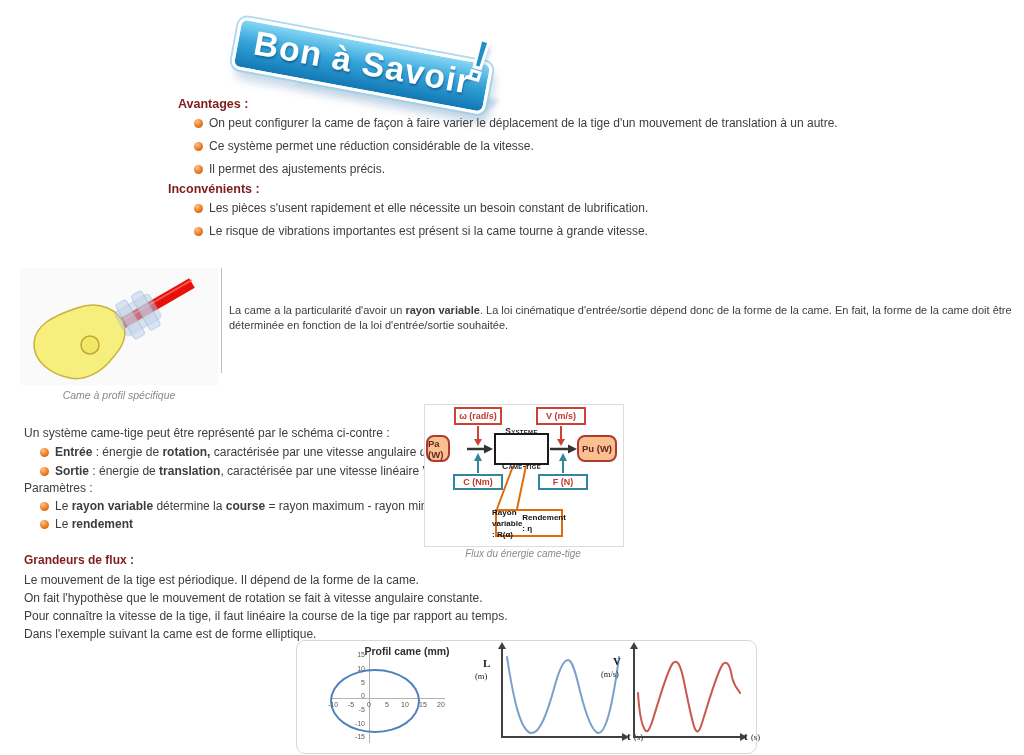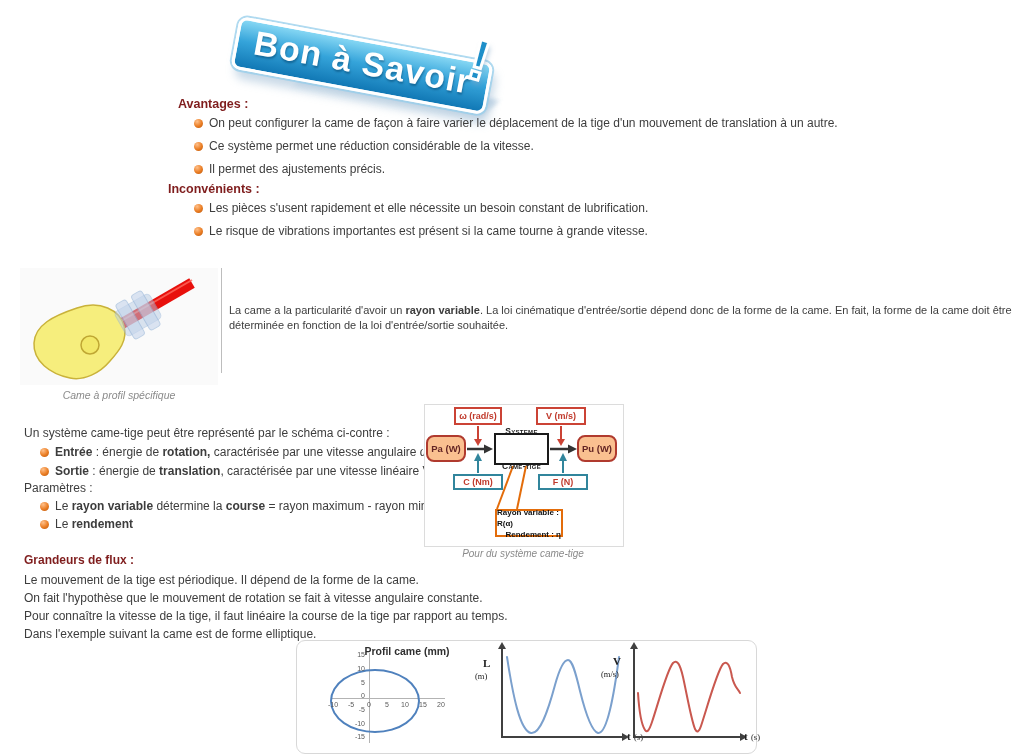--- a/index.html
+++ b/index.html
@@ -37,22 +37,22 @@
 
   
   .diagram{position:absolute;left:424px;top:404px;width:198px;height:141px;border:1px solid #dcdcdc;background:#fff;}
   .dbox{position:absolute;display:flex;align-items:center;justify-content:center;
     font-weight:bold;background:#fff;box-sizing:border-box;}
   .dbox.rline{border:2px solid #cb4335;color:#c0392b;font-size:9px;}
   .dbox.tline{border:2px solid #31859c;color:#c0392b;font-size:9px;}
   .dbox.power{border:2.5px solid #b03a2e;border-radius:8px;background:#fac090;color:#632423;font-size:9.5px;}
   .dbox.center{border:2px solid #1a1a1a;color:#1a1a1a;font-size:8.5px;flex-direction:column;
     font-variant:small-caps;line-height:11px;letter-spacing:.3px;}
-  .dbox.callout{border:2px solid #e36c0a;color:#111;font-size:8px;flex-direction:column;
-    align-items:flex-end;justify-content:center;line-height:11px;}
+  .dbox.callout{border:2px solid #e36c0a;color:#111;font-size:8px;flex-direction:row;
+    align-items:center;justify-content:center;line-height:11px;}
   .diag-svg{position:absolute;left:0;top:0;}
   .diagram-caption{position:absolute;left:424px;top:548px;width:198px;text-align:center;
     font-size:10px;font-style:italic;color:#8a8a8a;}
 
   
   .charts-box{position:absolute;left:296px;top:640px;width:459px;height:112px;
     border:1.5px solid #d8d8d8;border-radius:9px;background:#fff;}
   .c1-title{position:absolute;left:40px;top:4px;width:140px;text-align:center;
     font-size:10.5px;font-weight:bold;color:#2f2f2f;}
   .ax{position:absolute;background:#b3b3b3;}
@@ -147,34 +147,34 @@
       <polygon points="49,34 57,34 53,41" fill="#cb4335"></polygon>
       <line x1="136" y1="21" x2="136" y2="34" stroke="#cb4335" stroke-width="2"></line>
       <polygon points="132,34 140,34 136,41" fill="#cb4335"></polygon>
       <line x1="53" y1="68" x2="53" y2="56" stroke="#31859c" stroke-width="2"></line>
       <polygon points="49,56 57,56 53,48" fill="#31859c"></polygon>
       <line x1="138" y1="68" x2="138" y2="56" stroke="#31859c" stroke-width="2"></line>
       <polygon points="134,56 142,56 138,48" fill="#31859c"></polygon>
     </svg>
     <div class="dbox rline" style="left:29px;top:2px;width:48px;height:18px;">ω (rad/s)</div>
     <div class="dbox rline" style="left:111px;top:2px;width:50px;height:18px;">V (m/s)</div>
-    <div class="dbox power" style="left:1px;top:30px;width:40px;height:27px;">Pa (W)</div>
+    <div class="dbox power" style="left:1px;top:30px;width:24px;height:27px;">Pa (W)</div>
     <div class="dbox center" style="left:69px;top:28px;width:55px;height:32px;gap:24px;">
       <span>Systeme</span>
       <span>Came-tige</span>
     </div>
     <div class="dbox power" style="left:152px;top:30px;width:40px;height:27px;">Pu (W)</div>
     <div class="dbox tline" style="left:28px;top:69px;width:50px;height:16px;">C (Nm)</div>
     <div class="dbox tline" style="left:113px;top:69px;width:50px;height:16px;">F (N)</div>
     <div class="dbox callout" style="left:70px;top:104px;width:68px;height:28px;">
       <span>Rayon variable : R(α)</span>
       <span>Rendement : η</span>
     </div>
   </div>
-  <div class="diagram-caption">Pour du système came-tige</div>
+  <div class="diagram-caption">Flux du énergie came-tige</div>
 
   <div class="h-bold" style="left:24px;top:553px;font-size:12px;">Grandeurs de flux :</div>
   <div class="line" style="left:24px;top:573px;">Le mouvement de la tige est périodique. Il dépend de la forme de la came.</div>
   <div class="line" style="left:24px;top:591px;">On fait l'hypothèse que le mouvement de rotation se fait à vitesse angulaire constante.</div>
   <div class="line" style="left:24px;top:609px;">Pour connaître la vitesse de la tige, il faut linéaire la course de la tige par rapport au temps.</div>
   <div class="line" style="left:24px;top:627px;">Dans l'exemple suivant la came est de forme elliptique.</div>
 
   <div class="charts-box">
 
     <div class="c1-title">Profil came (mm)</div>

